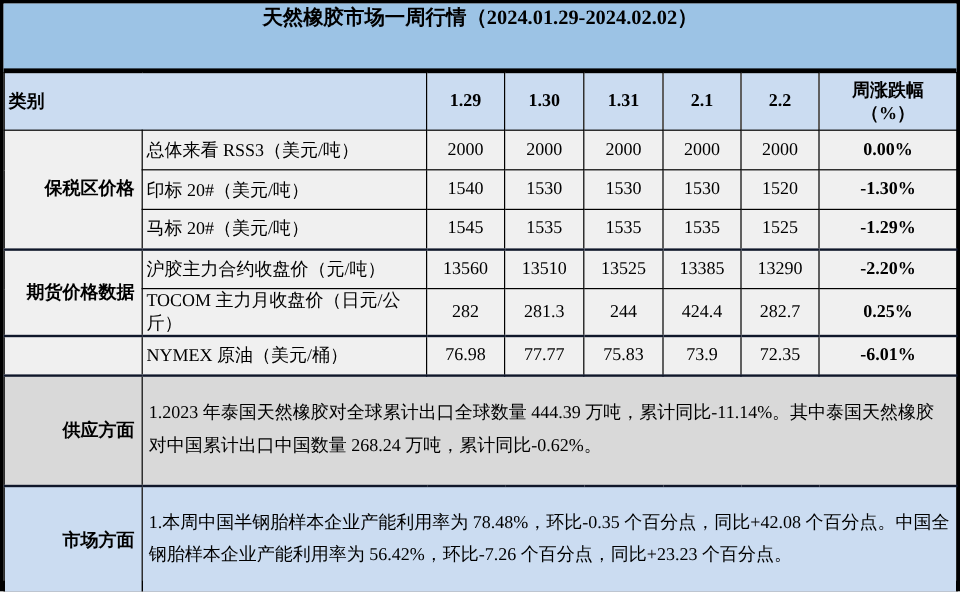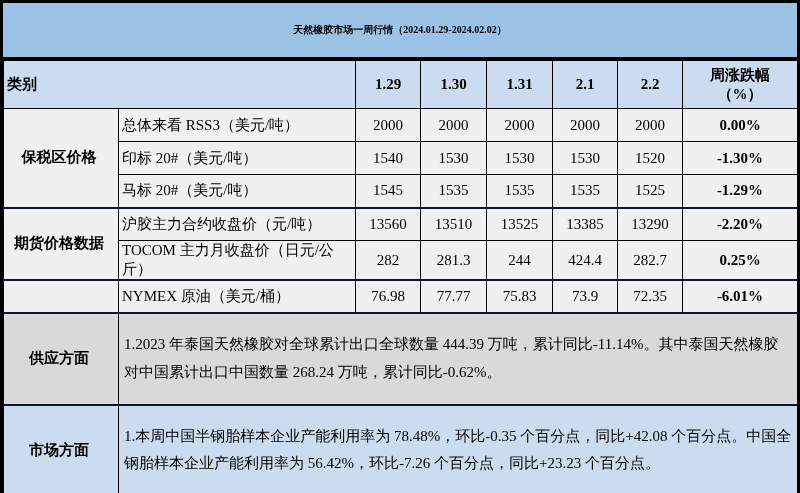--- a/index.html
+++ b/index.html
@@ -13,23 +13,23 @@
   .inner {
     width: 100%; height: 100%;
     display: flex; flex-direction: column;
     background: var(--row-gray, #F0F0F0);
   }
   .top-header {
     background: var(--header-blue, #9CC3E5);
     border-bottom: 3px solid #000;
     height: 57px;
     display: flex; flex-direction: column;
-    align-items: center; justify-content: center;
+    align-items: center; justify-content: flex-start;
     gap: 3px;
-    font-weight: bold; font-size: 10px; color: #000;
+    font-weight: bold; font-size: 17px; color: #000;
     flex: 0 0 auto;
   }
   table {
     border-collapse: collapse; table-layout: fixed;
     width: 100%; flex: 1 1 auto;
     font-size: 15px; color: #000;
   }
   td { border: 1px solid #000; padding: 0 6px; overflow: hidden; vertical-align: middle; }
   tr.sep td { border-top: 2px solid #0f172a; }
 
@@ -39,21 +39,21 @@
   .r-market{ height: 63px; }
 
   .r-head td   { background: var(--light-blue, #CBDCF1); font-weight: bold; }
   .r-data td   { background: var(--row-gray, #F0F0F0); }
   .r-supply td { background: var(--section-gray, #D9D9D9); }
   .r-market td { background: var(--light-blue, #CBDCF1); }
   .r-summary td{ background: var(--summary-blue, #A3C6E8); }
 
   .c-cat   { text-align: left; padding-left: 3px; }
   .c-date  { text-align: center; }
-  .c-group { font-weight: bold; text-align: center; padding-left: 2px; }
+  .c-group { font-weight: bold; text-align: right; padding-left: 2px; }
   .c-item  { text-align: left; padding-left: 3px; }
   .c-val   { text-align: center; }
   .c-chg   { text-align: center; font-weight: bold; }
   .c-para  { text-align: left; line-height: 1.85; padding: 17px 5px; }
   .c-sum   { text-align: left; padding-left: 3px; font-size: 15px; }
 </style>
 </head>
 <body>
 
 <div class="page">

